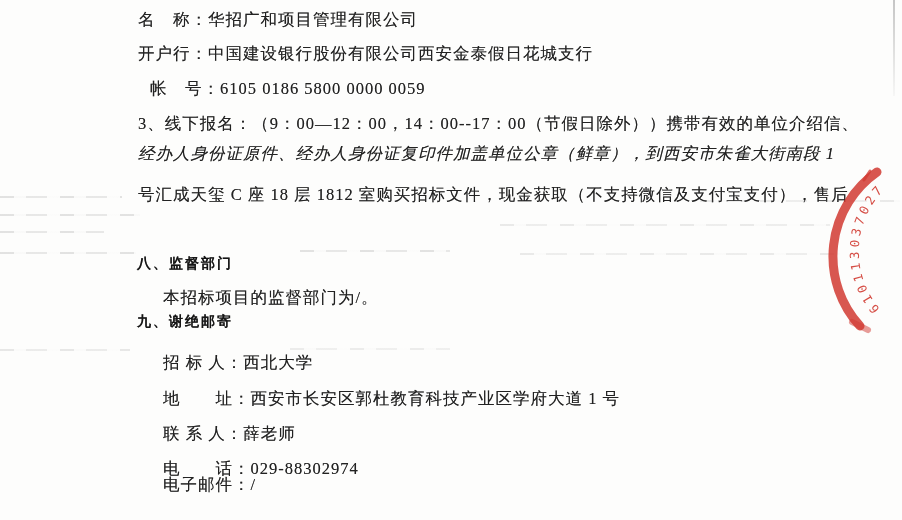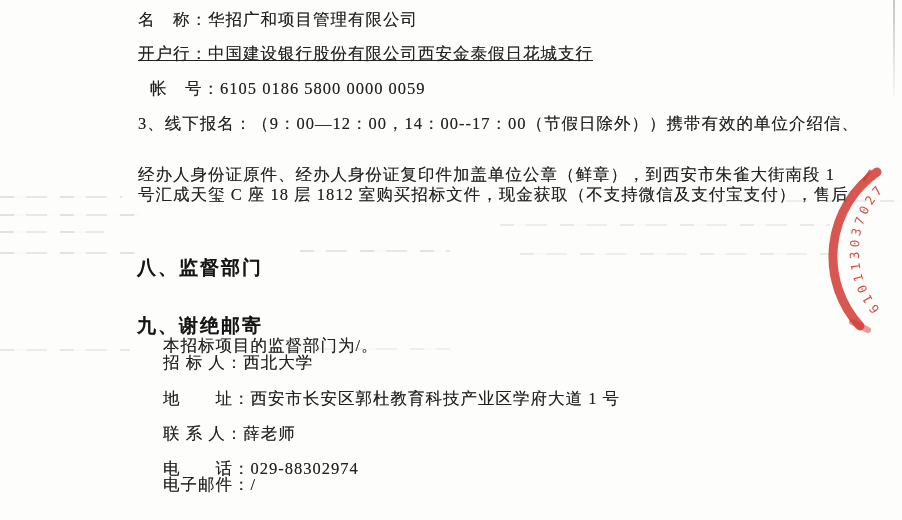--- a/index.html
+++ b/index.html
@@ -17,21 +17,21 @@
     position: absolute;
     white-space: nowrap;
     font-size: 16.5px;
     letter-spacing: 1px;
     color: #222;
     text-shadow: 0 0 0.4px rgba(40,40,40,0.55);
   }
   .heading {
     font-family: "Liberation Sans", "DejaVu Sans", sans-serif;
     font-weight: bold;
-    font-size: 19px;
+    font-size: 14px;
     letter-spacing: 2px;
     color: #151515;
   }
   
   .streak {
     position: absolute;
     height: 2px;
     opacity: 0.55;
     background: repeating-linear-gradient(
       90deg,
@@ -58,28 +58,28 @@
     letter-spacing: 3.5px;
     opacity: 0.9;
   }
 </style>
 </head>
 <body>
 
 <div class="page">
 
   <div class="line" style="left:138px; top:9px;text-align:right;">名　称：华招广和项目管理有限公司</div>
-  <div class="line" style="left:138px; top:43px;text-decoration:underline;">开户行：中国建设银行股份有限公司西安金泰假日花城支行</div>
+  <div class="line" style="left:138px; top:43px;">开户行：中国建设银行股份有限公司西安金泰假日花城支行</div>
   <div class="line" style="left:150px; top:78px;">帐　号：6105 0186 5800 0000 0059</div>
   <div class="line" style="left:138px; top:113px;">3、线下报名：（9：00—12：00，14：00--17：00（节假日除外））携带有效的单位介绍信、</div>
-  <div class="line" style="left:138px; top:164px;">经办人身份证原件、经办人身份证复印件加盖单位公章（鲜章），到西安市朱雀大街南段 1</div>
+  <div class="line" style="left:138px; top:143px;font-style:italic;">经办人身份证原件、经办人身份证复印件加盖单位公章（鲜章），到西安市朱雀大街南段 1</div>
   <div class="line" style="left:138px; top:184px;">号汇成天玺 C 座 18 层 1812 室购买招标文件，现金获取（不支持微信及支付宝支付），售后</div>
 
   <div class="line heading" style="left:137px; top:255px;">八、监督部门</div>
-  <div class="line" style="left:163px; top:287px;margin-top:48px;">本招标项目的监督部门为/。</div>
+  <div class="line" style="left:163px; top:287px;">本招标项目的监督部门为/。</div>
   <div class="line heading" style="left:137px; top:313px;">九、谢绝邮寄</div>
 
   <div class="line" style="left:163px; top:352px;">招 标 人：西北大学</div>
   <div class="line" style="left:163px; top:388px;">地　　址：西安市长安区郭杜教育科技产业区学府大道 1 号</div>
   <div class="line" style="left:163px; top:423px;">联 系 人：薛老师</div>
   <div class="line" style="left:163px; top:458px;">电　　话：029-88302974</div>
   <div class="line" style="left:163px; top:474px;text-align:center;">电子邮件：/</div>
 
   <div class="streak" style="left:0; top:196px; width:122px;"></div>
   <div class="streak" style="left:0; top:214px; width:140px;"></div>

